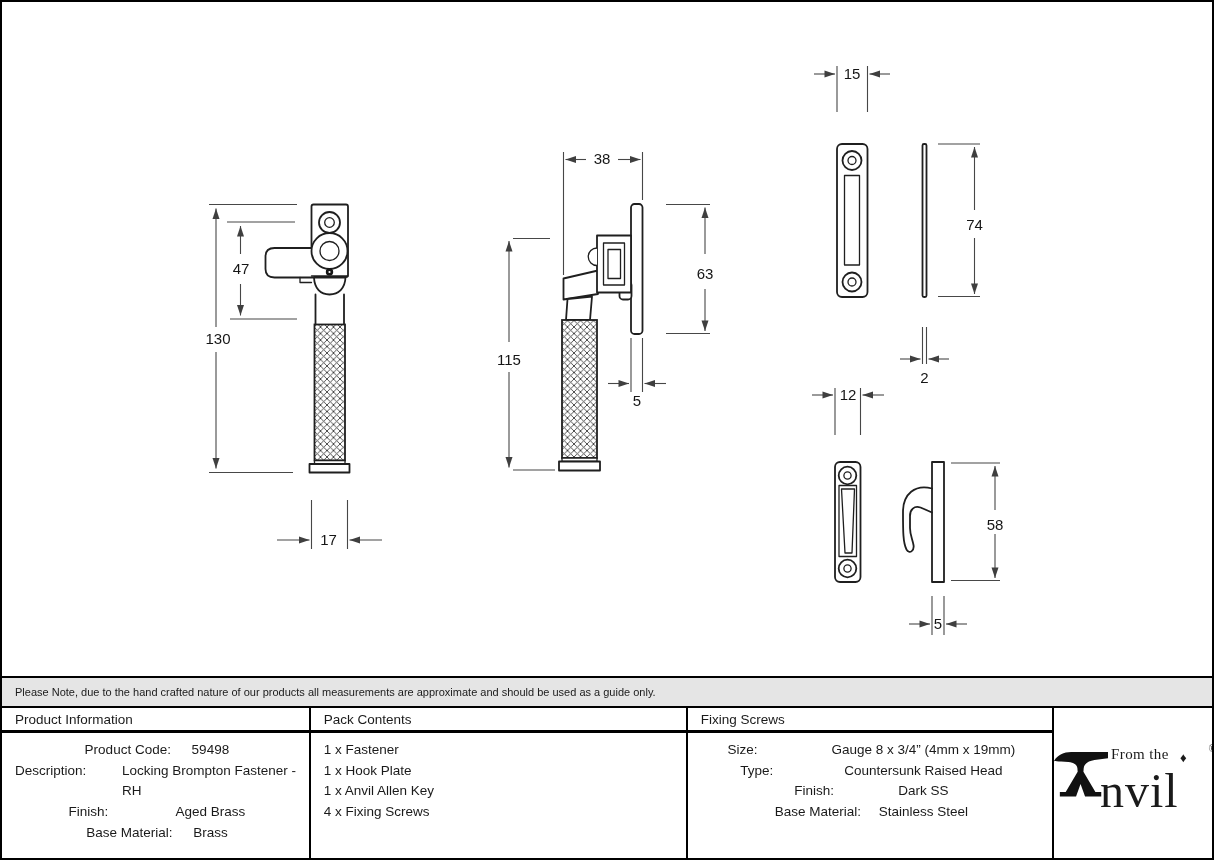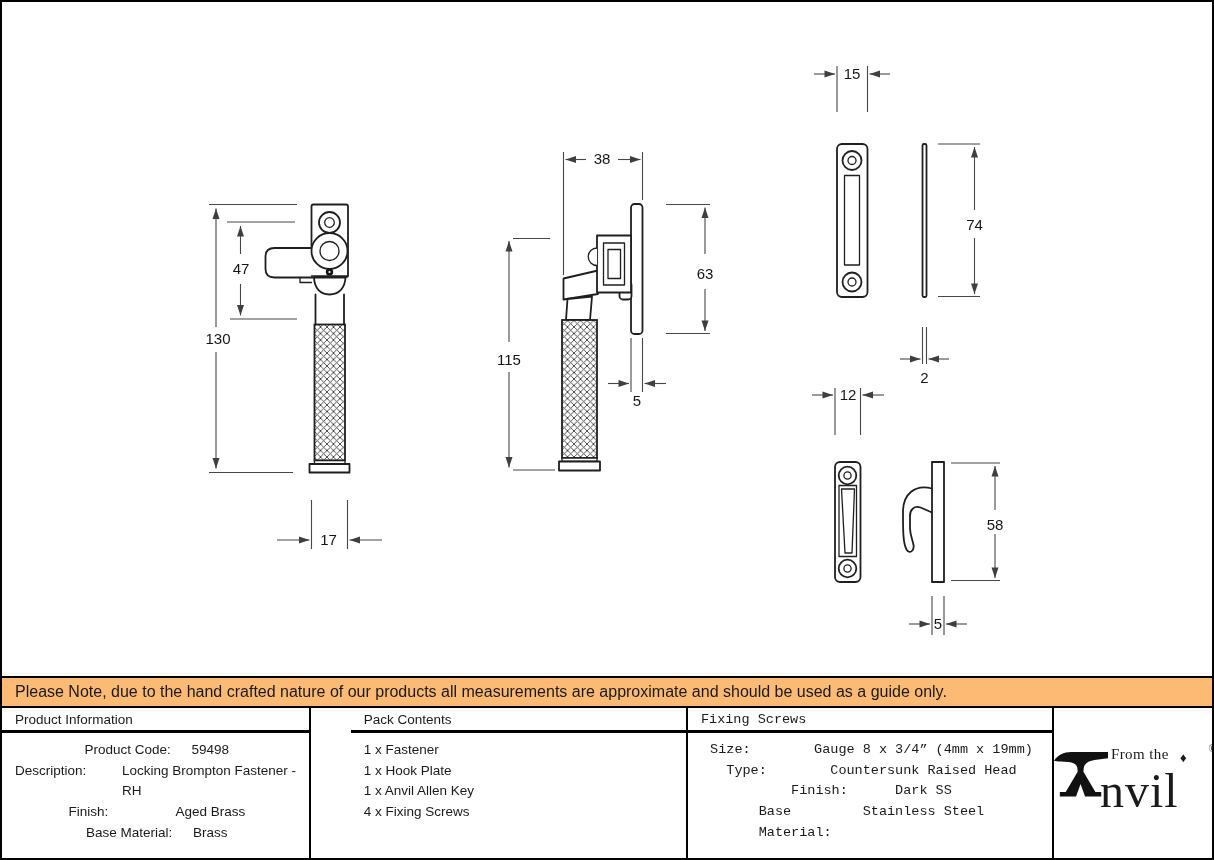--- a/index.html
+++ b/index.html
@@ -5,28 +5,28 @@
   html,body{margin:0;padding:0;background:#fff;}
   .sheet{position:relative;width:1214px;height:860px;box-sizing:border-box;border:2px solid #000;background:#fff;font-family:"Liberation Sans",sans-serif;color:#1a1a1a;overflow:hidden;}
   .drawing{position:absolute;top:0;left:0;}
   
   .part{fill:#fff;stroke:#1f1f1f;stroke-width:1.8;stroke-linejoin:round;}
   .partline{fill:none;stroke:#1f1f1f;stroke-width:1.8;stroke-linejoin:round;stroke-linecap:round;}
   .thin{stroke-width:1.3;}
   .dim{fill:none;stroke:#474747;stroke-width:1.1;}
   .dimtxt{font:15px "Liberation Sans",sans-serif;fill:#161616;text-anchor:middle;}
   
-  .note-row{position:absolute;top:674px;left:0;right:0;height:32px;box-sizing:border-box;border-top:2px solid #000;border-bottom:2px solid #000;display:flex;align-items:center;padding-left:13px;font-size:16px;background:#fdba74;}
+  .note-row{position:absolute;top:674px;left:0;right:0;height:32px;box-sizing:border-box;border-top:2px solid #000;border-bottom:2px solid #000;display:flex;align-items:center;padding-left:13px;font-size:11px;background:#e5e5e5;}
   
   .info-grid{position:absolute;top:706px;bottom:0;left:0;right:0;display:flex;background:#fff;}
   .col{box-sizing:border-box;height:100%;}
   .col-b{border-right:2px solid #000;}
   .col-product{width:312px;}
-  .col-pack{width:381px;padding-left:40px;}
-  .col-screws{width:370px;font-family:Liberation Mono, monospace;}
+  .col-pack{width:381px;}
+  .col-screws{width:370px;}
   .col-logo{flex:1;display:flex;align-items:center;justify-content:center;}
   .col-header{box-sizing:border-box;height:25px;border-bottom:3px solid #000;padding:4px 0 0 13px;font-size:13.5px;}
   .col-body{padding:7px 10px 0 13px;font-size:13.5px;line-height:20.7px;}
   .kv-row{display:flex;justify-content:center;}
   .kv-row .k{width:107px;flex:0 0 107px;}
   .col-screws .kv-row .k{width:104px;flex:0 0 104px;}
   
   .logo{position:relative;width:158px;height:58px;margin-top:-14px;}
   .anvil-a{position:absolute;left:0;top:3px;width:54px;height:48px;}
   .from-the{position:absolute;left:57px;top:-1px;font-family:"Liberation Serif",serif;font-size:15px;letter-spacing:.4px;}

